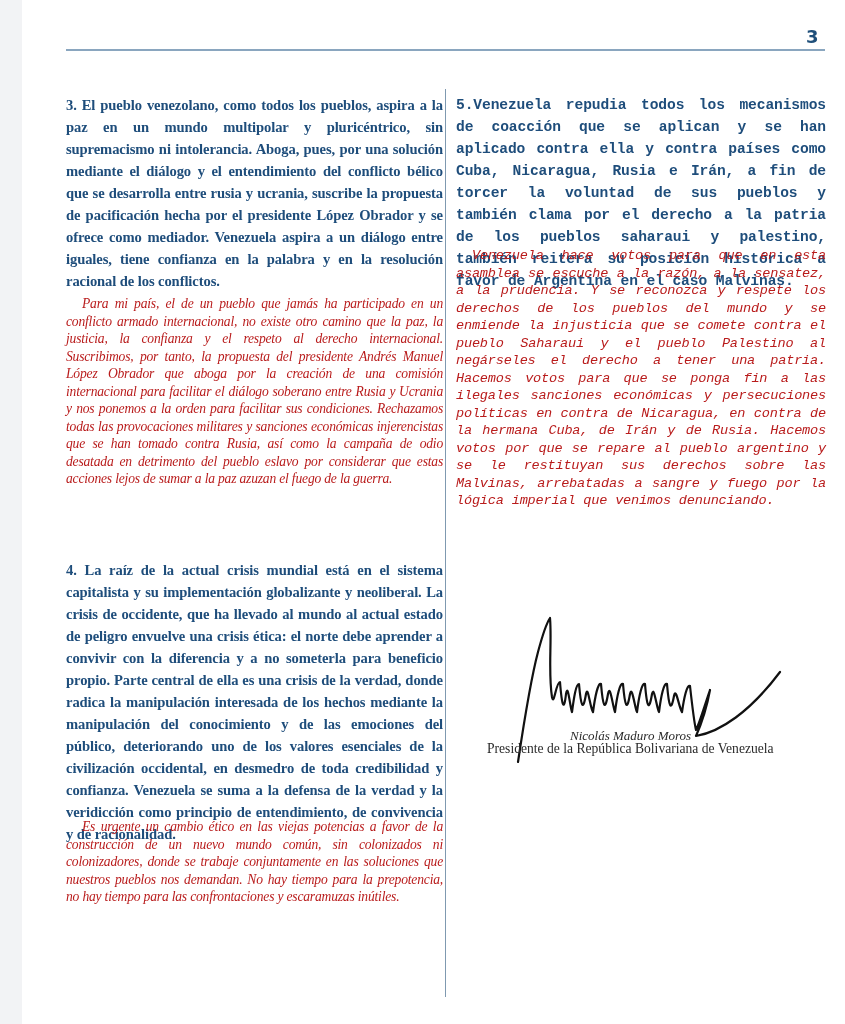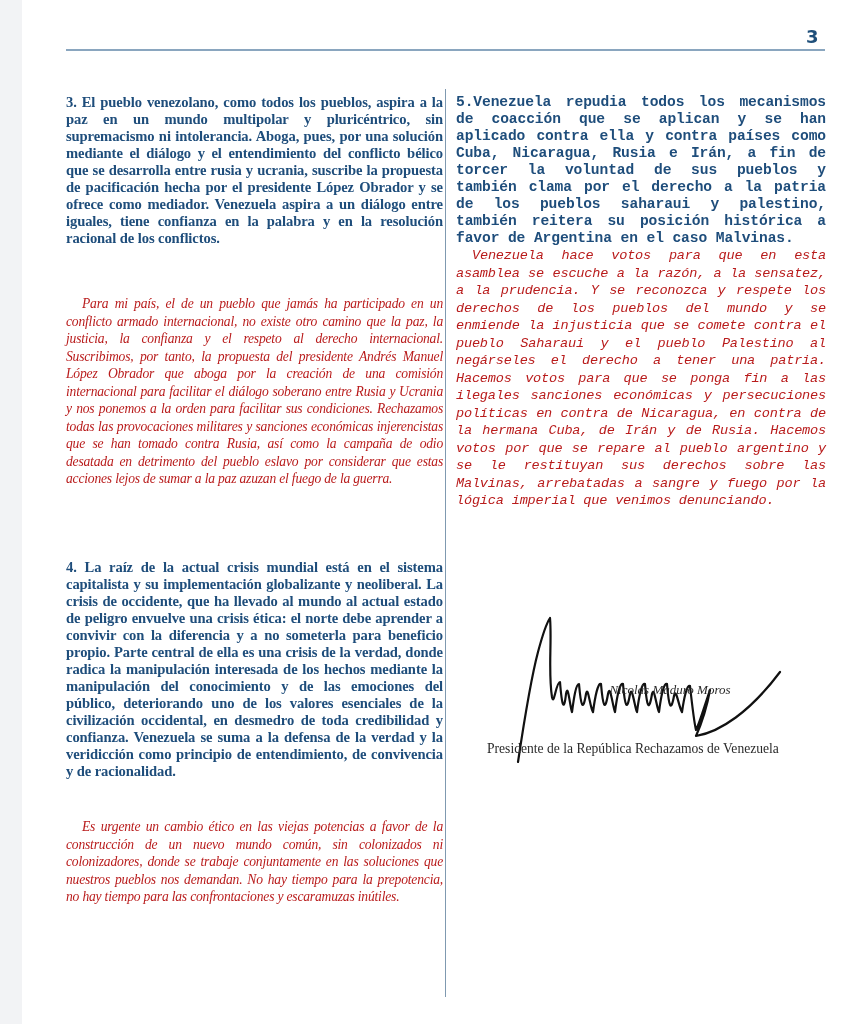--- a/index.html
+++ b/index.html
@@ -52,21 +52,21 @@
       width: 377px;
     }
     .col-left { left: 66px; }
     .col-right { left: 456px; width: 370px; font-family: Liberation Mono, monospace; }
 
     .bold-para {
       margin: 0;
       font-weight: bold;
       color: #1e4d7b;
       font-size: 14.6px;
-      line-height: 17px;
+      line-height: 22px;
       text-align: justify;
       letter-spacing: -0.1px;
     }
     .italic-para {
       margin: 0;
       font-style: italic;
       color: #b91c1c;
       font-size: 13.6px;
       line-height: 17.5px;
       text-align: justify;
@@ -84,26 +84,26 @@
     .signature {
       position: absolute;
       left: 500px;
       top: 612px;
       width: 290px;
       height: 160px;
     }
     .signer-name {
       position: absolute;
       left: 570px;
-      top: 682px;
+      top: 728px;
       font-style: italic;
       font-size: 13px;
       color: #2a2a2a;
       width: 200px;
-      text-align: center;
+      text-align: left;
     }
     .signer-title {
       position: absolute;
       left: 487px;
       top: 741px;
       font-size: 13.6px;
       color: #2a2a2a;
       white-space: nowrap;
     }
   </style>
@@ -142,13 +142,13 @@
            C 74 85, 76 72, 79 72 C 81 95, 83 100, 86 82 C 88 72, 90 96, 93 100
            C 95 85, 98 70, 101 72 C 103 95, 105 100, 108 82 C 110 70, 113 96, 115 100
            C 117 84, 120 70, 123 72 C 125 95, 127 100, 130 82 C 132 72, 135 97, 137 100
            C 139 84, 142 70, 145 72 C 147 96, 149 100, 152 82 C 154 72, 157 98, 159 100
            C 161 84, 164 70, 167 72 C 169 96, 171 100, 174 84 C 176 74, 179 96, 182 100
            C 184 86, 187 72, 190 74 C 192 92, 194 110, 196 118 C 200 110, 205 92, 210 78
            C 206 100, 200 115, 196 124 C 220 120, 250 100, 280 60" fill="none" stroke="#111" stroke-width="2.2" stroke-linecap="round" stroke-linejoin="round"></path>
 </svg>
 
 <div class="signer-name">Nicolás Maduro Moros</div>
-<div class="signer-title">Presidente de la República Rechazamos de Venezuela</div>
+<div class="signer-title">Presidente de la República Bolivariana de Venezuela</div>
 
 </body></html>

